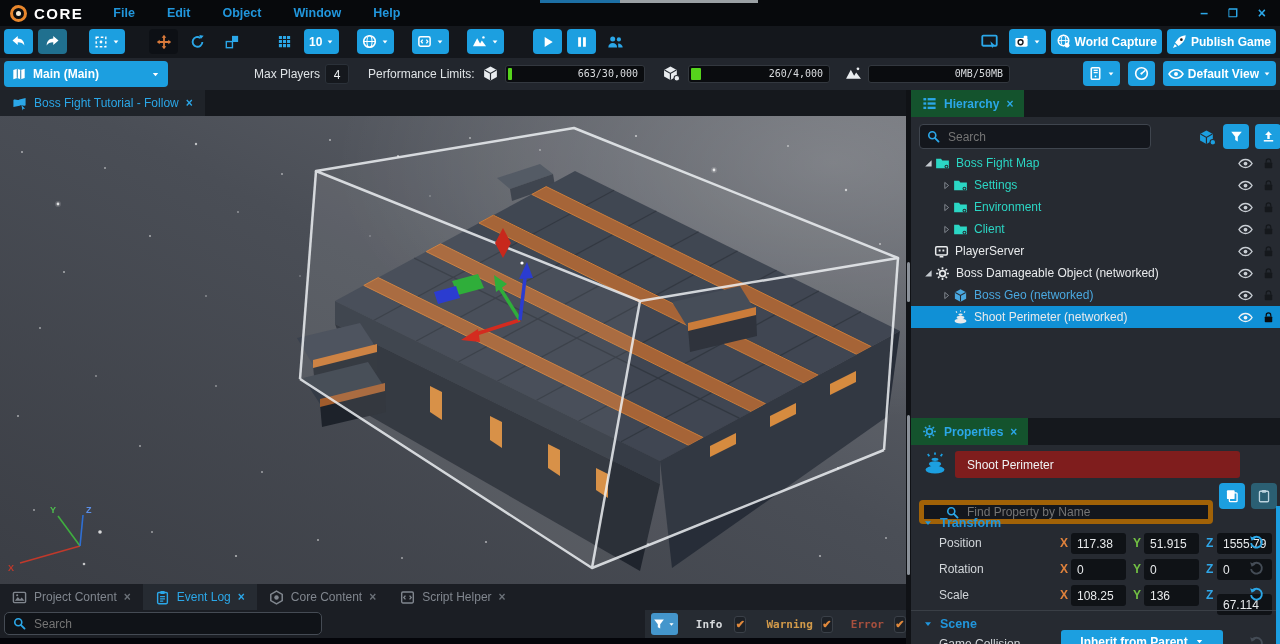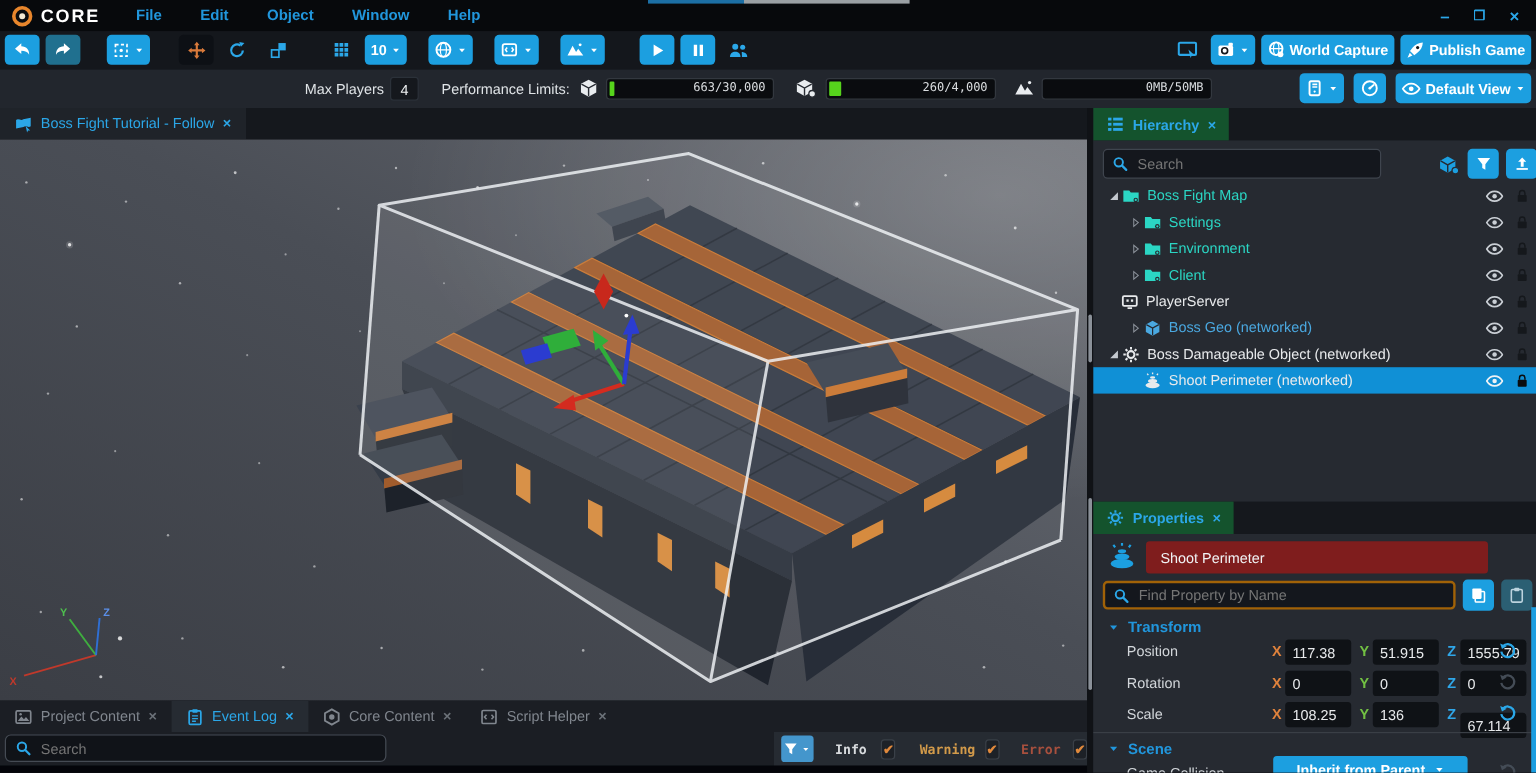--- a/index.html
+++ b/index.html
@@ -84,21 +84,21 @@
   .t-label{margin-left:6px;font-size:12px;}
   .teal{color:#2bd6c4;}
   .blue{color:#4aa8e0;}
   .white{color:#e8eaec;}
   .t-eye{position:absolute;left:327px;color:#c9ced4;}
   .t-lock{position:absolute;left:351px;color:#15181c;}
   .trow.selected .t-lock{color:#0a0c0e;}
 
   .props-name{position:absolute;left:44px;top:361px;width:285px;height:27px;background:#7f1d1d;border-radius:3px;display:flex;align-items:center;padding:0 10px;box-sizing:border-box;}
   .props-name input{background:transparent;border:none;color:#f0f2f4;font-size:12px;width:100%;}
-  .pfind{position:absolute;left:8px;top:394px;width:294px;height:24px;background:#14171d;border:2px solid #a16207;border-radius:4px;box-sizing:border-box;display:flex;align-items:center;gap:6px;padding:0 7px;color:#6b7178;}
+  .pfind{position:absolute;left:8px;top:410px;width:294px;height:24px;background:#14171d;border:5px solid #a16207;border-radius:4px;box-sizing:border-box;display:flex;align-items:center;gap:6px;padding:0 22px;color:#6b7178;}
   .pfind input{flex:1;background:transparent;border:none;color:#d7dadd;font-size:12px;width:100%;}
   .miniblue{position:absolute;top:393px;width:26px;height:26px;border-radius:4px;display:flex;align-items:center;justify-content:center;color:#fff;}
   .sect{position:absolute;left:12px;display:flex;align-items:center;gap:7px;color:#2196dc;font-weight:bold;font-size:12.5px;}
   .prow-label{position:absolute;left:28px;color:#d2d6da;}
   .axl{position:absolute;font-weight:bold;}
   .axl.x{color:#e0823c;} .axl.y{color:#72c043;} .axl.z{color:#2fa6e8;}
   .vbox{position:absolute;width:55px;height:21px;background:#0f1216;border-radius:3px;border:none;color:#e8eaec;font-size:12px;padding:0 6px;box-sizing:border-box;}
   .reset{position:absolute;left:338px;color:#2ba7e8;}
   .reset.dim{color:#444c56;}
   .pdivider{position:absolute;left:0;width:369px;height:1px;background:#3a3f46;}
@@ -442,20 +442,29 @@
       <div class="btn b-blue">
           <svg class="ic" width="15" height="15">
             <use href="#sym-rocket"></use>
           </svg>
           <span class="btn-label">Publish Game</span>
         </div>
     </div>
   </div>
 
   <div class="toolbar2">
+    <div class="main-dd">
+      <svg class="ic" width="14" height="14">
+          <use href="#sym-map"></use>
+        </svg>
+      <span>Main (Main)</span>
+      <svg class="ic caret" width="9" height="9">
+          <use href="#sym-caret"></use>
+        </svg>
+    </div>
     <div class="t2-label" style="left:254px;">Max Players</div>
     <div class="maxp-box">4</div>
     <div class="t2-label" style="left:368px;">Performance Limits:</div>
     <svg class="ic meter-ic" style="left:482px;" width="17" height="17">
         <use href="#sym-cubenet"></use>
       </svg>
     <div class="meter" style="left:505px;width:140px;">
       <div class="fill" style="width: 3%;"></div>
       <div class="val">663/30,000</div>
     </div>
@@ -833,47 +842,47 @@
             <use href="#sym-monitor"></use>
           </svg>
         <span class="t-label white">PlayerServer</span>
         <svg class="ic t-eye" width="15" height="15">
             <use href="#sym-eye"></use>
           </svg>
         <svg class="ic t-lock" width="13" height="13">
             <use href="#sym-lock"></use>
           </svg>
       </div>
+      <div class="trow" style="padding-left:10px;">
+        <span class="t-arrow">
+            <svg class="ic" width="12" height="12">
+              <use href="#sym-exp"></use>
+            </svg>
+          </span>
+        <svg class="ic white" width="15" height="15">
+            <use href="#sym-gear"></use>
+          </svg>
+        <span class="t-label white">Boss Damageable Object (networked)</span>
+        <svg class="ic t-eye" width="15" height="15">
+            <use href="#sym-eye"></use>
+          </svg>
+        <svg class="ic t-lock" width="13" height="13">
+            <use href="#sym-lock"></use>
+          </svg>
+      </div>
       <div class="trow" style="padding-left:28px;">
         <span class="t-arrow dim">
             <svg class="ic" width="11" height="11">
               <use href="#sym-col"></use>
             </svg>
           </span>
         <svg class="ic blue" width="15" height="15">
             <use href="#sym-cubenet"></use>
           </svg>
         <span class="t-label blue">Boss Geo (networked)</span>
-        <svg class="ic t-eye" width="15" height="15">
-            <use href="#sym-eye"></use>
-          </svg>
-        <svg class="ic t-lock" width="13" height="13">
-            <use href="#sym-lock"></use>
-          </svg>
-      </div>
-      <div class="trow" style="padding-left:10px;">
-        <span class="t-arrow">
-            <svg class="ic" width="12" height="12">
-              <use href="#sym-exp"></use>
-            </svg>
-          </span>
-        <svg class="ic white" width="15" height="15">
-            <use href="#sym-gear"></use>
-          </svg>
-        <span class="t-label white">Boss Damageable Object (networked)</span>
         <svg class="ic t-eye" width="15" height="15">
             <use href="#sym-eye"></use>
           </svg>
         <svg class="ic t-lock" width="13" height="13">
             <use href="#sym-lock"></use>
           </svg>
       </div>
       <div class="trow selected" style="padding-left:42px;text-align:right;">
         <svg class="ic white" width="15" height="15">
             <use href="#sym-trigger"></use>

